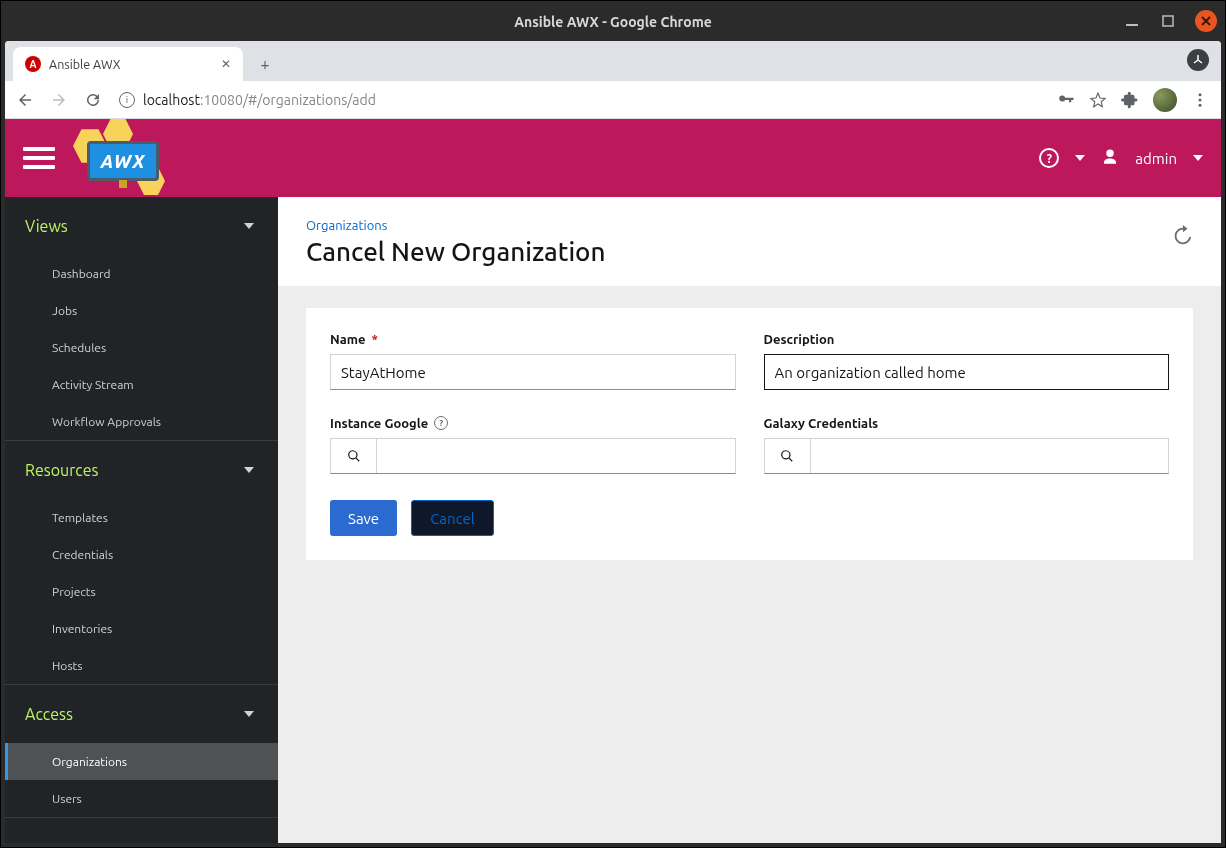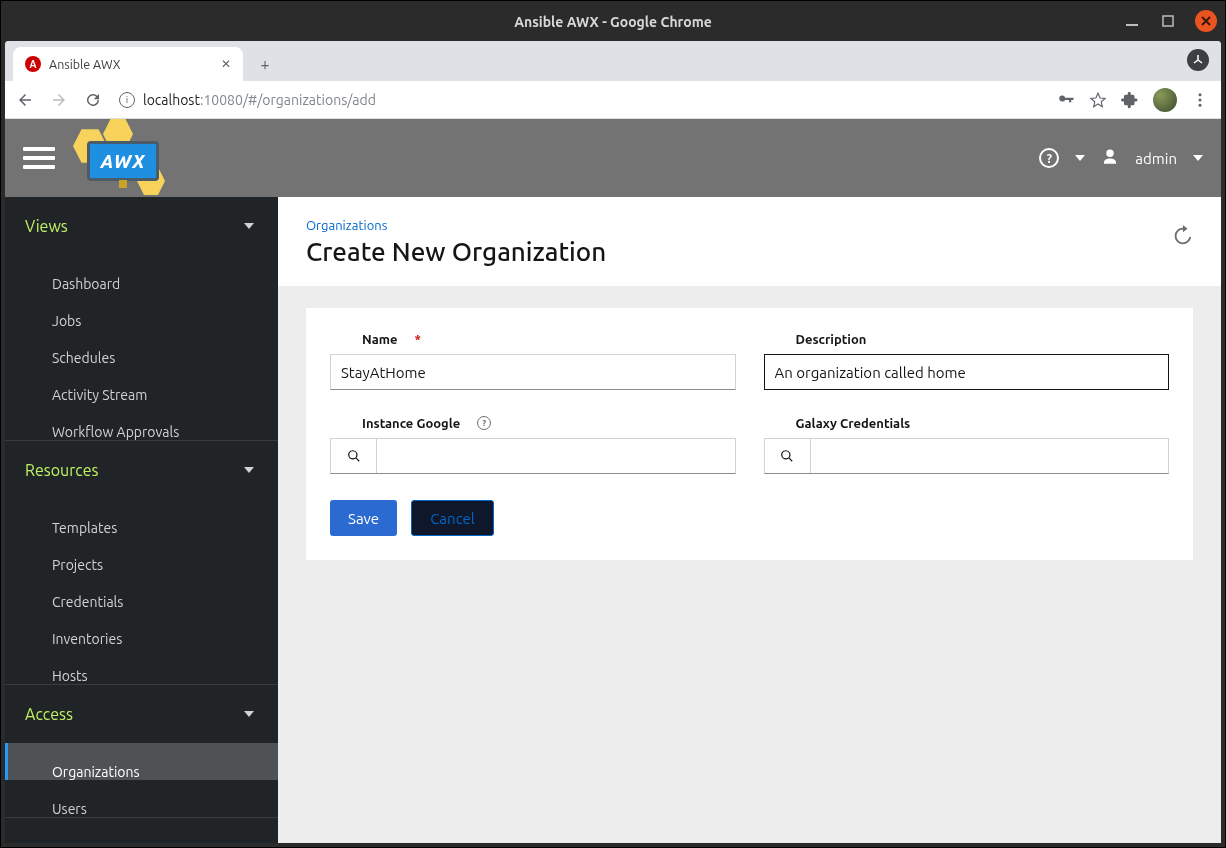--- a/index.html
+++ b/index.html
@@ -28,21 +28,21 @@
 .omnibox { flex: 1; display: flex; align-items: center; gap: 8px; padding: 0 4px; font-size: 14px; color: #202124; }
 .omnibox .site-info { width: 16px; height: 16px; border: 1.5px solid #5f6368; border-radius: 50%; display: flex; align-items: center; justify-content: center; font-size: 10px; color: #5f6368; }
 .omnibox .url-host { color: #202124; }
 .omnibox .url-path { color: #80868b; }
 .toolbar-right { display: flex; align-items: center; gap: 14px; padding-right: 4px; }
 .toolbar-right .ico { width: 18px; height: 18px; color: #5f6368; display: flex; align-items: center; justify-content: center; }
 .avatar { width: 24px; height: 24px; border-radius: 50%; background: radial-gradient(circle at 30% 30%, #8a9a5b, #3b4a2a); }
 
 
 .awx { flex: 1; display: flex; flex-direction: column; background: #fff; min-height: 0; }
-.awx-header { height: 78px; background: #737373; display: flex; align-items: center; padding: 0 18px; gap: 18px; color: #fff; }
+.awx-header { height: 78px; background: #be185d; display: flex; align-items: center; padding: 0 18px; gap: 18px; color: #fff; }
 .hamburger { width: 32px; height: 32px; display: flex; flex-direction: column; justify-content: center; gap: 5px; cursor: pointer; }
 .hamburger span { display: block; height: 4px; background: #fff; border-radius: 1px; }
 .logo-wrap { position: relative; width: 110px; height: 70px; }
 .hex { position: absolute; width: 34px; height: 38px; background: #f7d35b; clip-path: polygon(25% 6%, 75% 6%, 100% 50%, 75% 94%, 25% 94%, 0 50%); }
 .hex.h1 { left: 0; top: 4px; }
 .hex.h2 { left: 30px; top: -6px; width: 30px; height: 34px; }
 .hex.h3 { left: 64px; top: 42px; width: 28px; height: 32px; }
 .awx-badge { position: absolute; left: 14px; top: 18px; width: 72px; height: 40px; background: #1e8fe1; border: 3px solid #4a5b6a; border-radius: 4px; display: flex; align-items: center; justify-content: center; font-weight: 800; font-size: 18px; color: #fff; letter-spacing: 1px; font-style: italic; }
 .awx-badge::after { content: ""; position: absolute; bottom: -10px; left: 50%; transform: translateX(-50%); width: 8px; height: 8px; background: #c9a227; }
 .awx-header-right { margin-left: auto; display: flex; align-items: center; gap: 16px; font-size: 15px; }
@@ -51,33 +51,33 @@
 .user-ico svg { width: 18px; height: 18px; fill: #fff; }
 
 .awx-body { flex: 1; display: flex; min-height: 0; }
 .sidebar { width: 273px; background: #212427; color: #d2d2d2; overflow-y: auto; position: relative; }
 .sidebar::-webkit-scrollbar { width: 14px; }
 .sidebar::-webkit-scrollbar-track { background: #d2d2d2; }
 .sidebar::-webkit-scrollbar-thumb { background: #a0a0a0; border-radius: 2px; }
 .nav-section { border-bottom: 1px solid #393c3f; }
 .nav-head { height: 58px; display: flex; align-items: center; justify-content: space-between; padding: 0 24px 0 20px; font-size: 16px; color: #bef264; cursor: pointer; }
 .nav-head .chev { width: 0; height: 0; border-left: 5px solid transparent; border-right: 5px solid transparent; border-top: 6px solid #d2d2d2; }
-.nav-item { height: 37px; display: flex; align-items: flex-end; padding-left: 44px; font-size: 14px; color: #d2d2d2; cursor: pointer; border-left: 3px solid transparent; }
+.nav-item { height: 37px; display: flex; align-items: center; padding-left: 44px; font-size: 12px; color: #d2d2d2; cursor: pointer; border-left: 3px solid transparent; }
 .nav-item.active { background: #4f5255; color: #fff; border-left-color: #2b9af3; }
 
 .content { flex: 1; background: #ededed; overflow-y: auto; }
 .page-head { background: #fff; padding: 18px 28px 20px; position: relative; }
 .breadcrumb { font-size: 13px; color: #0066cc; }
 .page-title { font-size: 26px; font-weight: 500; color: #151515; margin-top: 4px; }
 .history-ico { position: absolute; right: 28px; top: 28px; width: 22px; height: 22px; color: #6a6e73; }
 
 .card { background: #fff; margin: 22px 28px; padding: 24px; }
 .form-row { display: flex; gap: 28px; margin-bottom: 26px; }
 .form-group { flex: 1; min-width: 0; }
-.form-label { font-size: 13px; font-weight: 600; color: #151515; display: flex; align-items: center; gap: 17px; margin-bottom: 8px; margin-left: 32px; }
+.form-label { font-size: 13px; font-weight: 600; color: #151515; display: flex; align-items: center; gap: 6px; margin-bottom: 8px; }
 .req { color: #c9190b; }
 .help-ico { width: 14px; height: 14px; border: 1.5px solid #6a6e73; border-radius: 50%; display: inline-flex; align-items: center; justify-content: center; font-size: 9px; color: #6a6e73; font-weight: 700; }
 .text-input { width: 100%; height: 36px; border: 1px solid #d2d2d2; border-bottom: 1px solid #8a8d90; padding: 0 10px; font-size: 15px; color: #151515; outline: none; }
 .text-input.focused { border: 1.5px solid #151515; }
 .lookup { display: flex; height: 36px; border: 1px solid #d2d2d2; border-bottom: 1px solid #8a8d90; }
 .lookup-btn { width: 46px; display: flex; align-items: center; justify-content: center; border-right: 1px solid #d2d2d2; color: #151515; }
 .lookup-btn svg { width: 14px; height: 14px; }
 .lookup-field { flex: 1; }
 
 .actions { display: flex; gap: 14px; margin-top: 24px; }
@@ -225,24 +225,24 @@
           </div>
           <div class="nav-section">
             <div class="nav-head">
               <span>Resources</span>
               <span class="chev"></span>
             </div>
             <div class="nav-item">
                 <span>Templates</span>
               </div>
             <div class="nav-item">
+                <span>Credentials</span>
+              </div>
+            <div class="nav-item">
                 <span>Projects</span>
-              </div>
-            <div class="nav-item">
-                <span>Credentials</span>
               </div>
             <div class="nav-item">
                 <span>Inventories</span>
               </div>
             <div class="nav-item">
                 <span>Hosts</span>
               </div>
           </div>
           <div class="nav-section">
             <div class="nav-head">
@@ -254,21 +254,21 @@
               </div>
             <div class="nav-item">
                 <span>Users</span>
               </div>
           </div>
         </nav>
 
         <main class="content">
           <div class="page-head">
             <a class="breadcrumb">Organizations</a>
-            <h1 class="page-title">Create New Organization</h1>
+            <h1 class="page-title">Cancel New Organization</h1>
             <div class="history-ico">
               <svg viewBox="0 0 24 24" width="22" height="22">
                   <path d="M13 3a9 9 0 1 0 8.94 10H19.9A7 7 0 1 1 13 5v3l5-4-5-4z" fill="#6a6e73"></path>
                 </svg>
             </div>
           </div>
 
           <div class="card">
             <div class="form-row">
               <div class="form-group">

